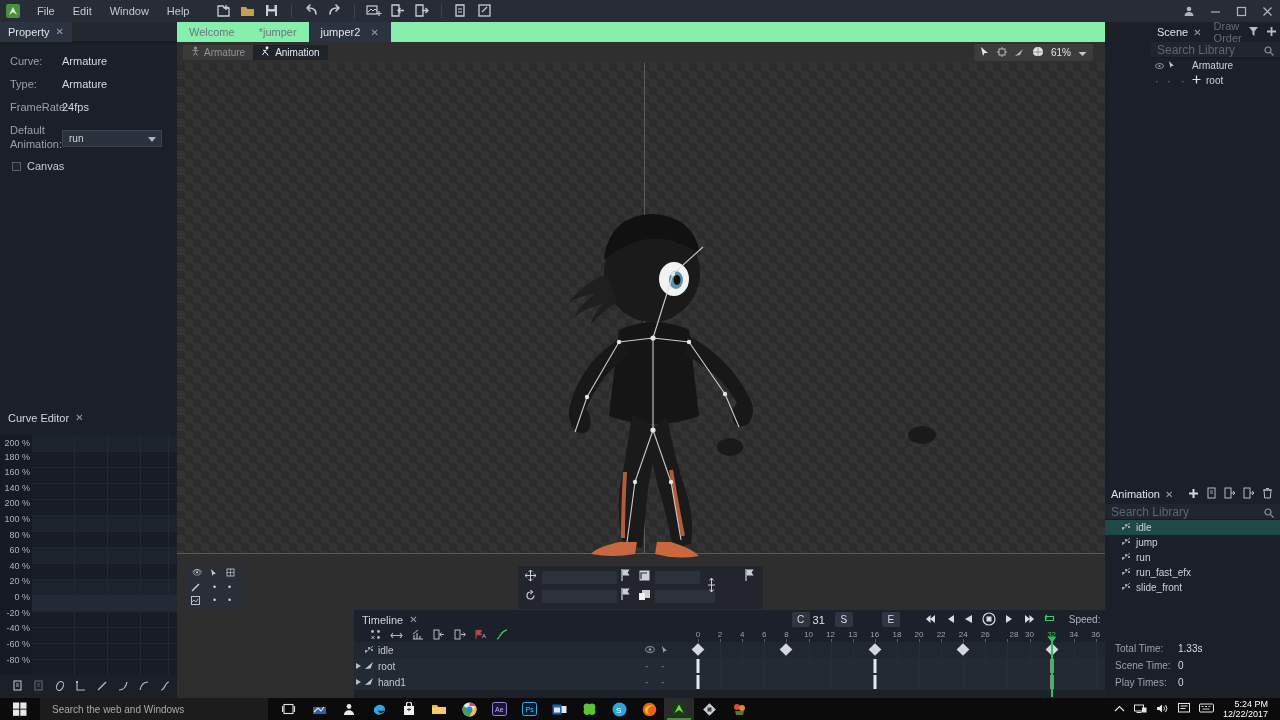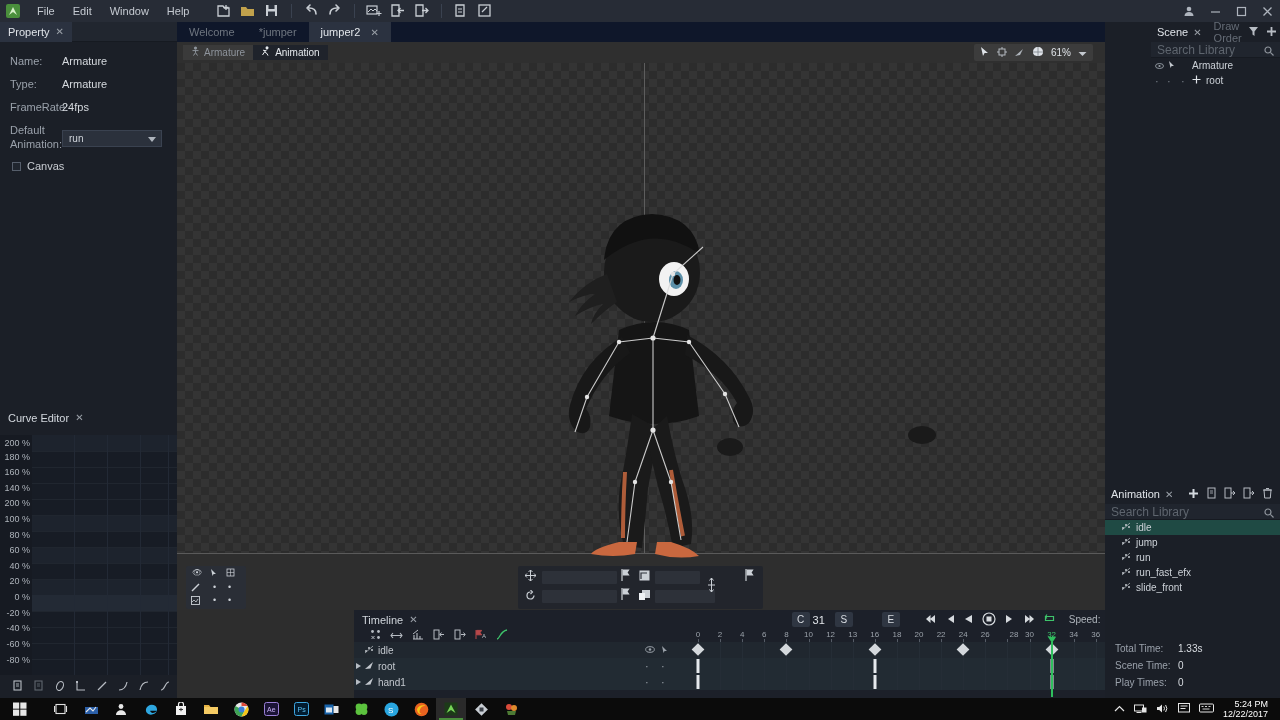--- a/index.html
+++ b/index.html
@@ -79,21 +79,21 @@
   .hline { position:absolute; left:0; right:0; height:1px; background:#20262f; }
   .hband { position:absolute; left:0; right:0; background:#1d232d; }
   .vline { position:absolute; top:0; bottom:0; width:1px; background:#222935; }
   .curve-tools {
     position:absolute; left:0; top:268px; width:177px; height:22px;
     display:flex; align-items:center; gap:9px; padding-left:12px;
   }
 
   
   .center { position:absolute; left:177px; top:22px; width:928px; height:676px; background:#2d2d2d; }
-  .canvas-tabs { position:absolute; left:0; top:0; width:928px; height:20px; background:#0f172a; display:flex; align-items:flex-end; }
+  .canvas-tabs { position:absolute; left:0; top:0; width:928px; height:20px; background:#86efac; display:flex; align-items:flex-end; }
   .ctab { height:20px; line-height:20px; padding:0 12px; font-size:11px; color:#6e757f; }
   .ctab.active { background:#2b3240; color:#e3e7eb; }
   .ctab .x-ic { margin-left:7px; }
 
   .viewport { position:absolute; left:0; top:20px; width:928px; height:568px; background:#2e2e2e; overflow:hidden; }
   .checker {
     position:absolute; left:0; top:21px; width:928px; height:490px;
     background-image:
       linear-gradient(45deg, #343434 25%, transparent 25%, transparent 75%, #343434 75%),
       linear-gradient(45deg, #343434 25%, transparent 25%, transparent 75%, #343434 75%);
@@ -312,21 +312,21 @@
 
   <div class="left-col">
     <div class="panel-tabbar">
       <div class="ptab active">
         <span>Property</span>
         <span class="x-ic">✕</span>
       </div>
     </div>
     <div class="prop-body">
       <div class="prop-row">
-        <div class="prop-label">Name:</div>
+        <div class="prop-label">Curve:</div>
         <div class="prop-value">Armature</div>
       </div>
       <div class="prop-row">
         <div class="prop-label">Type:</div>
         <div class="prop-value">Armature</div>
       </div>
       <div class="prop-row">
         <div class="prop-label">FrameRate:</div>
         <div class="prop-value">24fps</div>
       </div>
@@ -1088,20 +1088,23 @@
 
   <div class="taskbar">
     <div class="start">
       <svg width="14" height="14" viewBox="0 0 14 14">
           <rect x="0" y="0.5" width="6.2" height="6.2" fill="#e8e8e8"></rect>
           <rect x="7.3" y="0.5" width="6.2" height="6.2" fill="#e8e8e8"></rect>
           <rect x="0" y="7.6" width="6.2" height="6.2" fill="#e8e8e8"></rect>
           <rect x="7.3" y="7.6" width="6.2" height="6.2" fill="#e8e8e8"></rect>
         </svg>
     </div>
+    <div class="tb-search">
+      <span>Search the web and Windows</span>
+    </div>
     <div class="tb-icons">
       <div class="tb-app">
           <svg width="15" height="12" viewBox="0 0 15 12">
             <rect x="2" y="1.5" width="9" height="9" fill="none" stroke="#e0e0e0" stroke-width="1.1"></rect>
             <path d="M12.5 3v6M0.5 3v6" stroke="#e0e0e0" stroke-width="1.1"></path>
           </svg>
         </div>
       <div class="tb-app">
           <svg width="15" height="13" viewBox="0 0 15 13">
             <rect x="1" y="4" width="13" height="7" fill="#2b5fa8"></rect>

